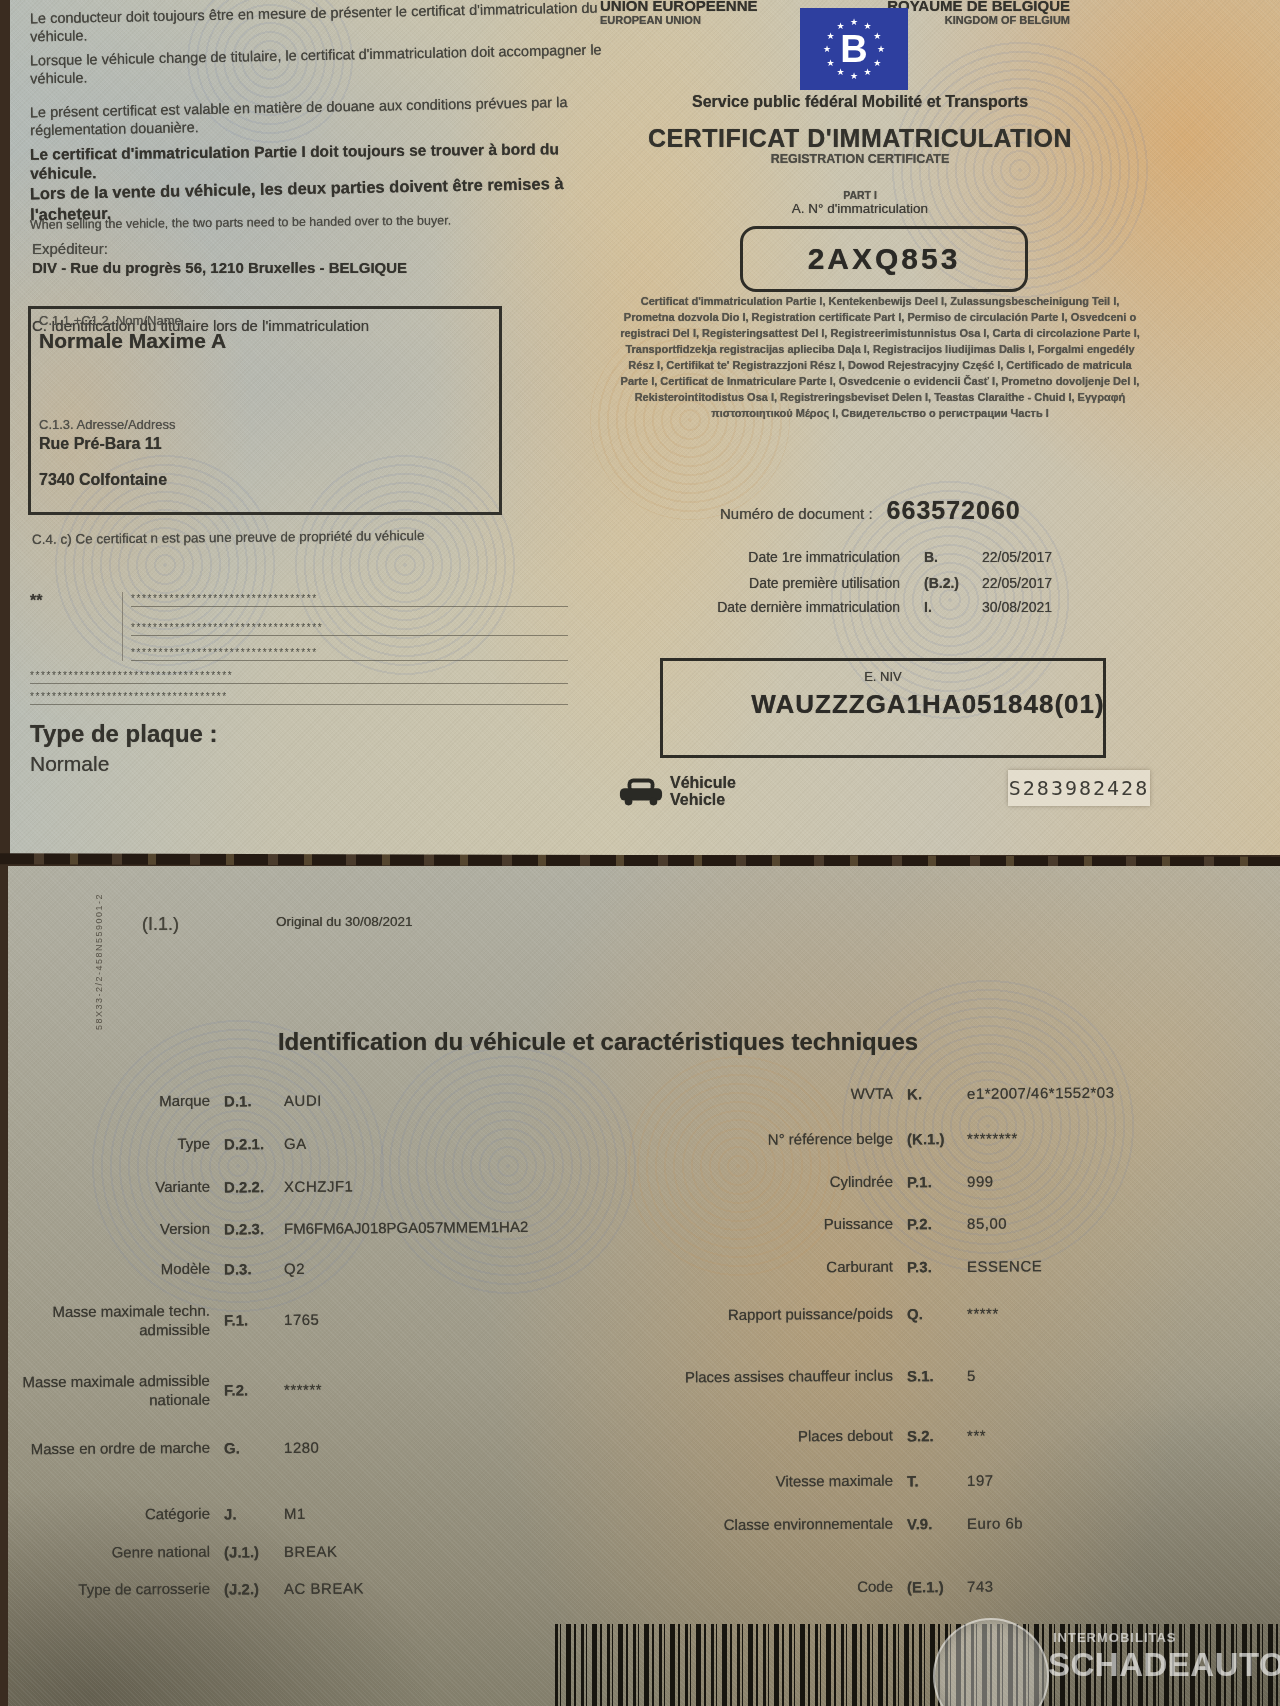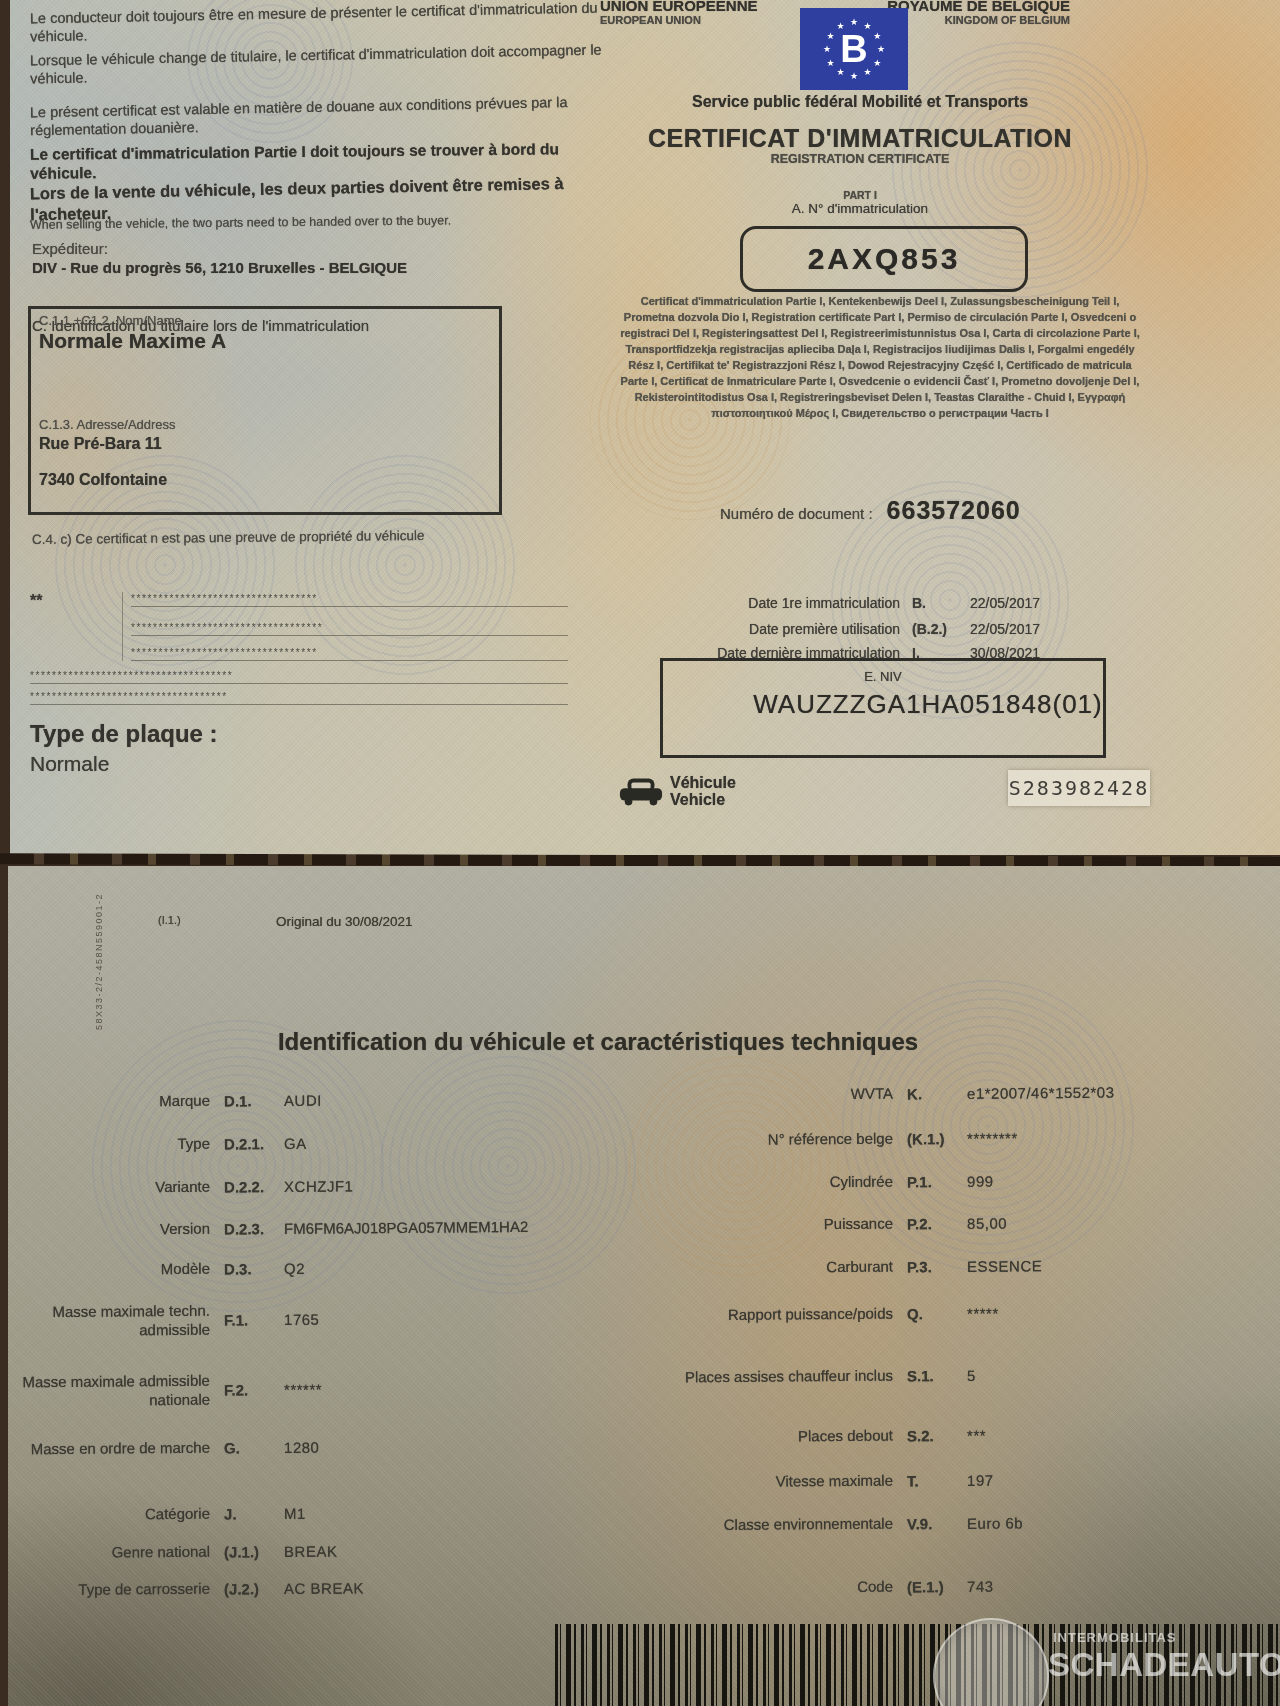--- a/index.html
+++ b/index.html
@@ -30,21 +30,21 @@
   .tilt2{transform:rotate(-0.6deg);}
   .holder-box{border:3px solid #32312b;}
   .lbl-sm{font-size:13px;color:#50504a;}
   .filler-line{font-size:10px;letter-spacing:1.6px;color:#4a4a42;border-bottom:1px solid rgba(70,65,55,0.55);height:14px;line-height:13px;white-space:nowrap;overflow:hidden;}
   
   .hdr-b{font-weight:bold;color:#33322c;}
   .ctr{text-align:center;}
   .reg-box{border:3.5px solid #2e2d27;border-radius:16px;}
   .niv-box{border:3.5px solid #2e2d27;}
   .date-row{display:flex;align-items:baseline;font-size:14px;color:#3e3d37;}
-  .date-label{width:240px;text-align:right;padding-right:12px;margin-top:46px;}
+  .date-label{width:240px;text-align:right;padding-right:24px;}
   .date-code{width:58px;font-weight:bold;}
   .stamp{background:rgba(232,226,210,0.85);box-shadow:0 0 4px rgba(60,50,35,0.35);
     font-family:"DejaVu Sans Mono",monospace;font-size:20px;letter-spacing:2px;color:#3e3d37;
     display:flex;align-items:center;justify-content:center;}
   
   #page-gap{left:0;top:855px;width:1280px;height:11px;transform:rotate(0.15deg);
     background:repeating-linear-gradient(90deg,#241a12 0 34px,#4a3b2c 34px 44px,#241a12 44px 70px,#55462f 70px 78px);}
   
   #page2{left:8px;top:866px;width:1272px;height:840px;
     background:
@@ -174,21 +174,21 @@
       <span>22/05/2017</span>
     </div>
     <div class="abs date-row soft" style="left:650px;top:599px;">
       <span class="date-label">Date dernière immatriculation</span>
       <span class="date-code">I.</span>
       <span>30/08/2021</span>
     </div>
 
     <div class="abs niv-box" style="left:650px;top:658px;width:440px;height:94px;">
       <div class="abs soft ctr" style="left:0;top:8px;width:440px;font-size:13px;color:#3e3d37;">E. NIV</div>
-      <div class="abs soft ctr" style="left:0;top:28px;width:530px;font-size:26px;font-weight:normal;letter-spacing:1px;color:#2c2b27;text-align:center;">WAUZZZGA1HA051848(01)</div>
+      <div class="abs soft ctr" style="left:0;top:28px;width:530px;font-size:26px;font-weight:bold;letter-spacing:1px;color:#2c2b27;text-align:center;">WAUZZZGA1HA051848(01)</div>
     </div>
 
     <div class="abs" style="left:608px;top:776px;width:46px;height:30px;">
       <svg width="46" height="30" viewBox="0 0 48 30" xmlns="http://www.w3.org/2000/svg">
         <rect x="10" y="2" width="28" height="14" rx="6" fill="#2a2a25"></rect>
         <rect x="14" y="6" width="20" height="7" rx="2" fill="#cfc9b6"></rect>
         <rect x="2" y="12" width="44" height="13" rx="5" fill="#2a2a25"></rect>
         <circle cx="11" cy="26" r="4" fill="#2a2a25"></circle>
         <circle cx="37" cy="26" r="4" fill="#2a2a25"></circle>
       </svg>
@@ -204,21 +204,21 @@
 
   <div id="page2" class="abs">
     <div class="abs texture"></div>
     <div class="abs wm-wheel" style="left:80px;top:150px;width:300px;height:300px;"></div>
     <div class="abs wm-wheel" style="left:370px;top:170px;width:260px;height:260px;"></div>
     <div class="abs wm-wheel orange" style="left:620px;top:190px;width:220px;height:220px;"></div>
     <div class="abs wm-wheel" style="left:830px;top:110px;width:300px;height:300px;"></div>
 
     <div class="abs edge-serial" style="left:86px;top:14px;height:150px;">58X33-2/2-458N559001-2</div>
 
-    <div class="abs soft" style="left:150px;top:48px;font-size:11px;color:#45443a;">(I.1.)</div>
+    <div class="abs soft" style="left:134px;top:48px;font-size:18px;color:#45443a;">(I.1.)</div>
     <div class="abs soft" style="left:268px;top:48px;font-size:13.5px;color:#3d3c32;">Original du 30/08/2021</div>
 
     <div class="abs soft ctr" style="left:0;top:162px;width:1180px;font-size:24px;font-weight:bold;color:#2e2d26;">Identification du véhicule et caractéristiques techniques</div>
 
     <div class="f-row soft" style="left:12px;top:225px;width:540px;">
       <span class="f-label">Marque</span>
       <span class="f-code">D.1.</span>
       <span class="f-value">AUDI</span>
     </div>
     <div class="f-row soft" style="left:12px;top:268px;width:540px;">

